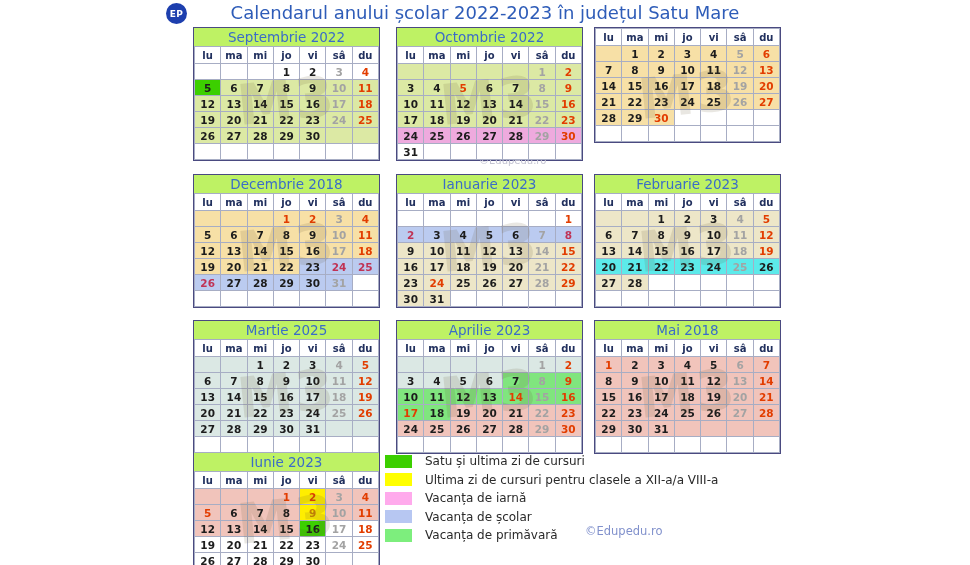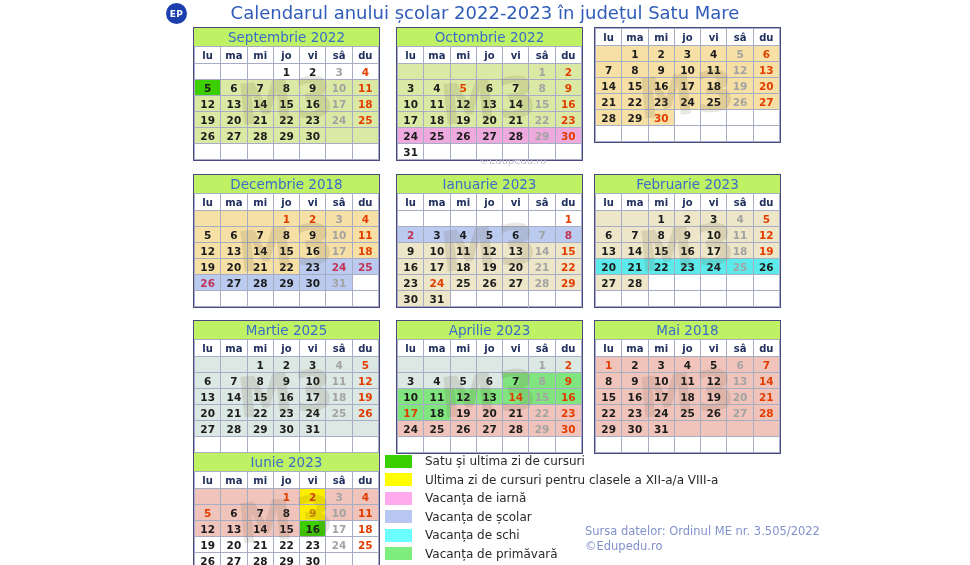--- a/index.html
+++ b/index.html
@@ -754,26 +754,21 @@
       </div>
       <div class="lrow">
         <span class="sw" style="background:#ffaaec"></span>
         <span class="ll">Vacanța de iarnă</span>
       </div>
       <div class="lrow">
         <span class="sw" style="background:#b7c7f2"></span>
         <span class="ll">Vacanța de școlar</span>
       </div>
       <div class="lrow">
-        <span class="sw" style="background:#6bffff"></span>
-        <span class="ll">Vacanța de schi</span>
-      </div>
-      <div class="lrow">
         <span class="sw" style="background:#7dee7d"></span>
         <span class="ll">Vacanța de primăvară</span>
       </div>
     </div>
 
   <div class="source">
-    <div>Sursa datelor: Ordinul ME nr. 3.505/2022</div>
     <div>©Edupedu.ro</div>
   </div>
 </div>
 
 </body></html>

